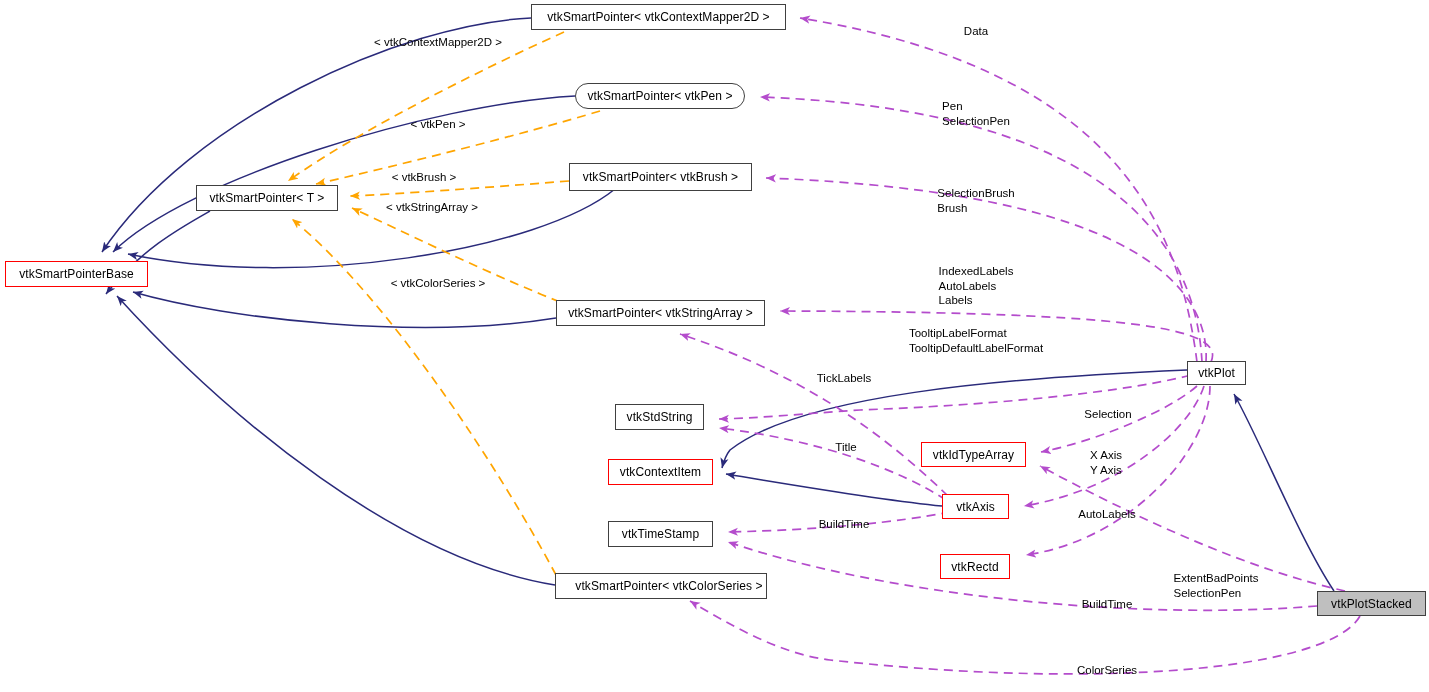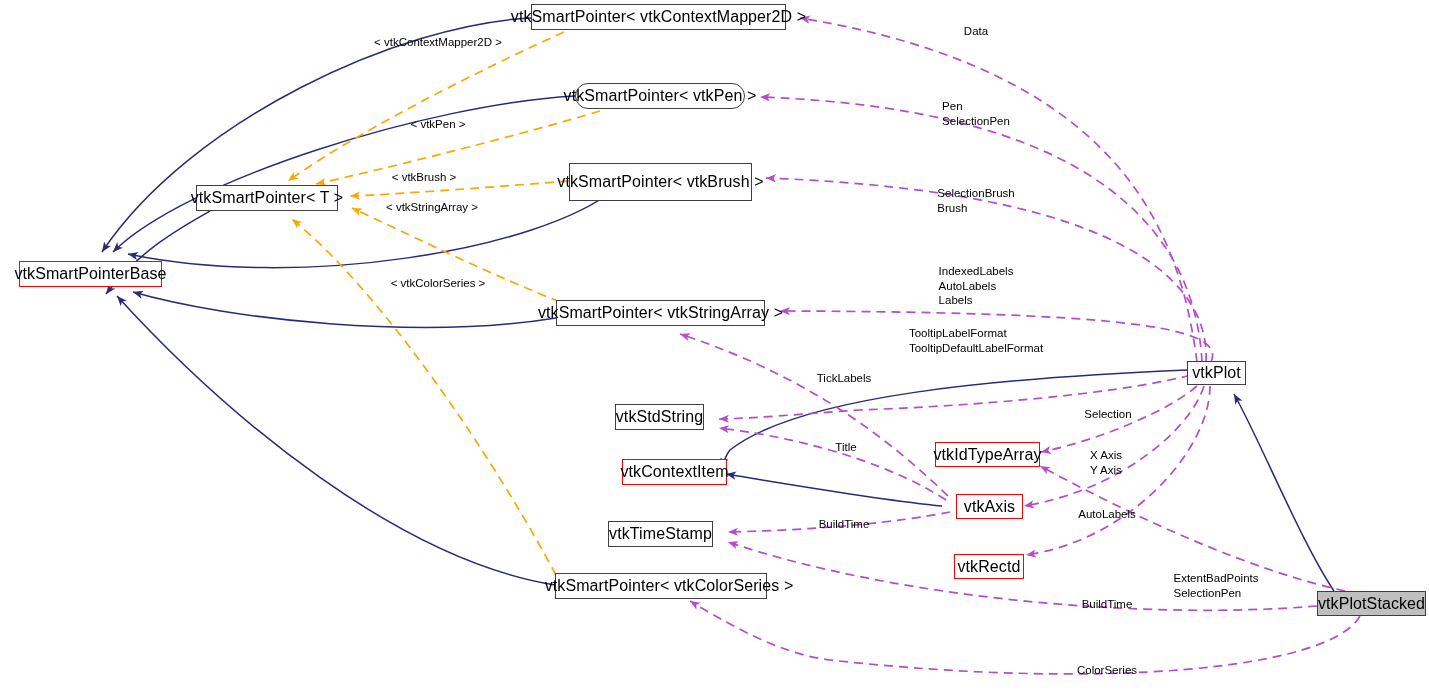--- a/index.html
+++ b/index.html
@@ -23,31 +23,30 @@
     top: 0;
     width: 1429px;
     height: 692px;
   }
   .node {
     position: absolute;
     box-sizing: border-box;
     display: flex;
     align-items: center;
     justify-content: center;
-    font-size: 16px;
+    font-size: 12px;
     line-height: 1;
     color: #000000;
     white-space: nowrap;
     background: #ffffff;
     border: 1px solid #404040;
     letter-spacing: 0.1px;
   }
   .node.red {
     border-color: #ff0000;
-    margin-left: 14px;
   }
   .node.filled {
     background: #bfbfbf;
     border-color: #404040;
   }
   .elabel {
     position: absolute;
     font-size: 11.5px;
     color: #000000;
     white-space: nowrap;
@@ -123,21 +122,21 @@
   </div>
 
   <div class="node" style="left:531px; top:4px; width:255px; height:26px;">
     <span>vtkSmartPointer&lt; vtkContextMapper2D &gt;</span>
   </div>
 
   <div class="node" style="left:575px; top:83px; width:170px; height:26px;border-radius:13px;">
     <span>vtkSmartPointer&lt; vtkPen &gt;</span>
   </div>
 
-  <div class="node" style="left:569px; top:163px; width:183px; height:38px;">
+  <div class="node" style="left:569px; top:163px; width:183px; height:28px;">
     <span>vtkSmartPointer&lt; vtkBrush &gt;</span>
   </div>
 
   <div class="node" style="left:556px; top:300px; width:209px; height:26px;">
     <span>vtkSmartPointer&lt; vtkStringArray &gt;</span>
   </div>
 
   <div class="node" style="left:555px; top:573px; width:212px; height:26px;padding-left:16px;">
     <span>vtkSmartPointer&lt; vtkColorSeries &gt;</span>
   </div>

